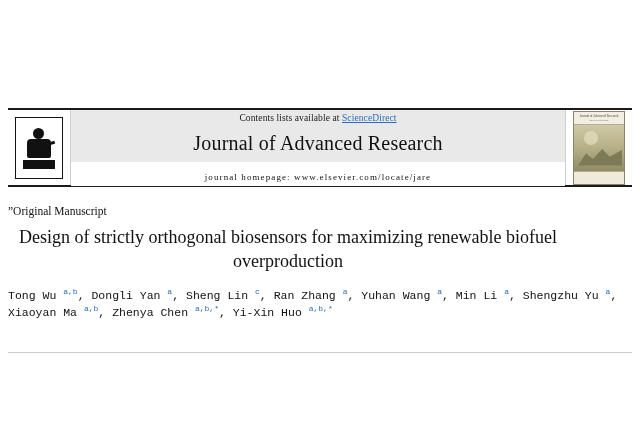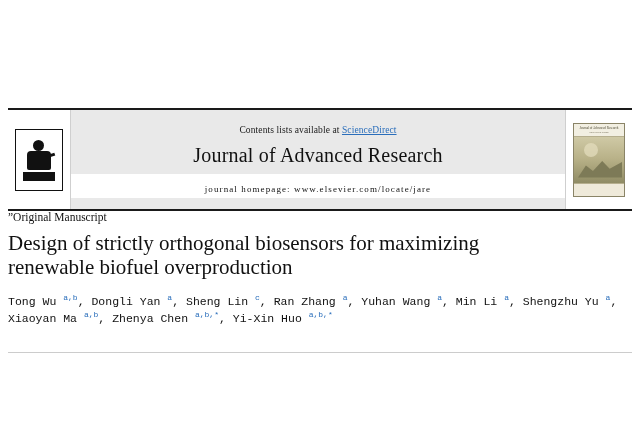--- a/index.html
+++ b/index.html
@@ -21,21 +21,21 @@
     height: 428px;
     background: #ffffff;
   }
 
   
   .masthead {
     position: absolute;
     left: 8px;
     top: 108px;
     width: 624px;
-    height: 103px;
+    height: 79px;
     border-top: 2px solid #1a1a1a;
     border-bottom: 2px solid #1a1a1a;
     box-sizing: border-box;
     display: flex;
     align-items: stretch;
     background: #ffffff;
   }
 
   
   .emblem {
@@ -199,36 +199,37 @@
     bottom: 0; left: 0; right: 0;
     height: 12px;
     background: #efeada;
     border-top: 1px solid #b6af8e;
   }
 
   
   .article {
     position: absolute;
     left: 8px;
-    top: 211px;
+    top: 205px;
     width: 624px;
   }
   .manuscript-type {
     font-size: 11.5px;
     color: #111;
     margin: 0 0 8px 0;
     font-family: "Liberation Serif", serif;
   }
   .paper-title {
-    font-size: 21px;
+    font-size: 18px;
     line-height: 24px;
     color: #111;
     margin: 0 0 14px 0;
     font-weight: normal;
     max-width: 560px;
+    text-align: center;
   }
   .authors {
     font-size: 11.5px;
     line-height: 17px;
     color: #111;
     max-width: 610px;
     font-family: Liberation Mono, monospace;
   }
   .authors sup {
     font-size: 8px;

